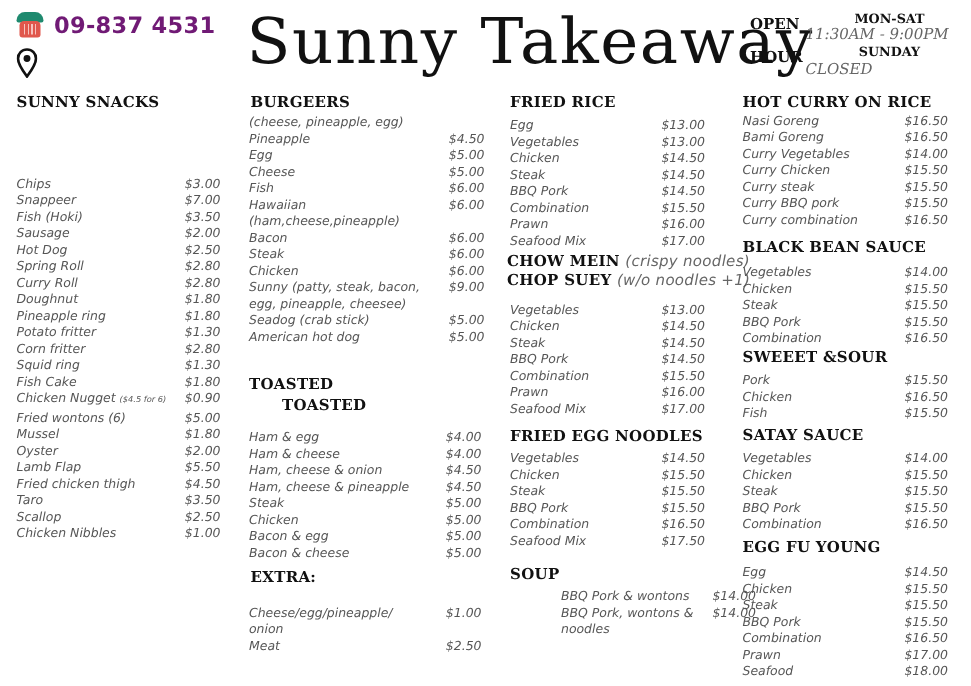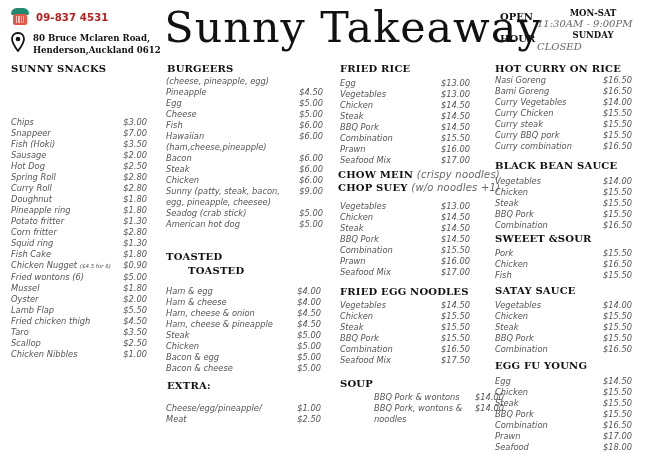--- a/index.html
+++ b/index.html
@@ -4,21 +4,21 @@
 <style>
   * { box-sizing: border-box; margin: 0; padding: 0; }
   html, body { width: 647px; height: 457px; background: #ffffff; overflow: hidden; }
   body { position: relative; font-family: "DejaVu Sans", sans-serif; color: #222; }
   .abs { position: absolute; }
   .phone-row { left: 10px; top: 8px; display: flex; align-items: center; gap: 6px; }
   .phone-icon { width: 20px; height: 18px; position: relative; }
   .phone-icon .handset { position: absolute; left: 1px; top: 0; width: 18px; height: 7px; background: #1f8a6f; border-radius: 8px 8px 2px 2px; }
   .phone-icon .body { position: absolute; left: 3px; top: 6px; width: 14px; height: 11px; background: #e0574c; border-radius: 3px 3px 2px 2px; }
   .phone-icon .dial { position: absolute; left: 6px; top: 8px; width: 8px; height: 7px; background: repeating-linear-gradient(90deg, #f7c2bd 0 1px, transparent 1px 2.5px); }
-  .phone-num { font-family: "DejaVu Sans", sans-serif; font-weight: bold; font-size: 10px; color: #b91c1c; letter-spacing: 0.2px; }
+  .phone-num { font-family: "DejaVu Sans", sans-serif; font-weight: bold; font-size: 15px; color: #701a75; letter-spacing: 0.2px; }
   .addr-row { left: 11px; top: 32px; display: flex; gap: 8px; align-items: flex-start; }
   .pin { width: 14px; height: 20px; }
   .addr { font-family: "DejaVu Serif", serif; font-weight: bold; font-size: 8.6px; line-height: 12px; color: #111; }
   .title { left: 168px; top: 4px; font-family: "DejaVu Serif", serif; font-size: 42px; font-weight: normal; color: #111; letter-spacing: 1px; line-height: 48px; transform: scaleX(1.02); }
   .hours { left: 500px; top: 8px; width: 145px; height: 46px; }
   .hours .lbl { position: absolute; font-family: "DejaVu Serif", serif; font-weight: bold; font-size: 10px; color: #111; }
   .hours .day { position: absolute; font-family: "DejaVu Serif", serif; font-weight: bold; font-size: 8.5px; color: #111; text-align: center; width: 100px; }
   .hours .time { position: absolute; font-family: "DejaVu Serif", serif; font-style: italic; font-size: 10px; color: #666; text-align: left; width: 110px; }
   .sec-h { position: absolute; font-family: "DejaVu Serif", serif; font-weight: bold; font-size: 10px; color: #111; letter-spacing: 0.2px; white-space: nowrap; }
   .sec-h .note { font-weight: normal; font-style: italic; color: #666; font-family: "DejaVu Sans", sans-serif; font-size: 10px; }
@@ -38,24 +38,20 @@
       <div class="dial"></div>
   </div>
   <span class="phone-num">09-837 4531</span>
 </div>
 
 <div class="abs addr-row">
   <svg class="pin" viewBox="0 0 14 20">
     <path d="M7 1 C3.5 1 1 3.6 1 7 C1 11 7 19 7 19 C7 19 13 11 13 7 C13 3.6 10.5 1 7 1 Z" fill="none" stroke="#111" stroke-width="1.8"></path>
     <circle cx="7" cy="7" r="2.3" fill="#111"></circle>
   </svg>
-  <div class="addr">
-    <div>80 Bruce Mclaren Road,</div>
-    <div>Henderson,Auckland 0612</div>
-  </div>
 </div>
 
 <div class="abs title">Sunny Takeaway</div>
 
 <div class="abs hours">
   <span class="lbl" style="left:0;top:3px;">OPEN</span>
   <span class="lbl" style="left:0;top:25px;">HOUR</span>
   <span class="day" style="left:43px;top:0;">MON-SAT</span>
   <span class="time" style="left:37px;top:10px;">11:30AM - 9:00PM</span>
   <span class="day" style="left:43px;top:22px;">SUNDAY</span>
@@ -253,20 +249,24 @@
     </div>
 </div>
 
 <div class="sec-h" style="left:167px;top:380px;">EXTRA:</div>
 <div class="list" style="left:166px;top:403px;width:155px;">
   <div class="row">
       <span class="name">Cheese/egg/pineapple/</span>
       <span class="price">$1.00</span>
     </div>
   <div class="row">
+      <span class="name">onion</span>
+      <span class="price"></span>
+    </div>
+  <div class="row">
       <span class="name">Meat</span>
       <span class="price">$2.50</span>
     </div>
 </div>
 
 <div class="sec-h" style="left:340px;top:63px;">FRIED RICE</div>
 <div class="list" style="left:340px;top:78px;width:130px;">
   <div class="row">
       <span class="name">Egg</span>
       <span class="price">$13.00</span>

